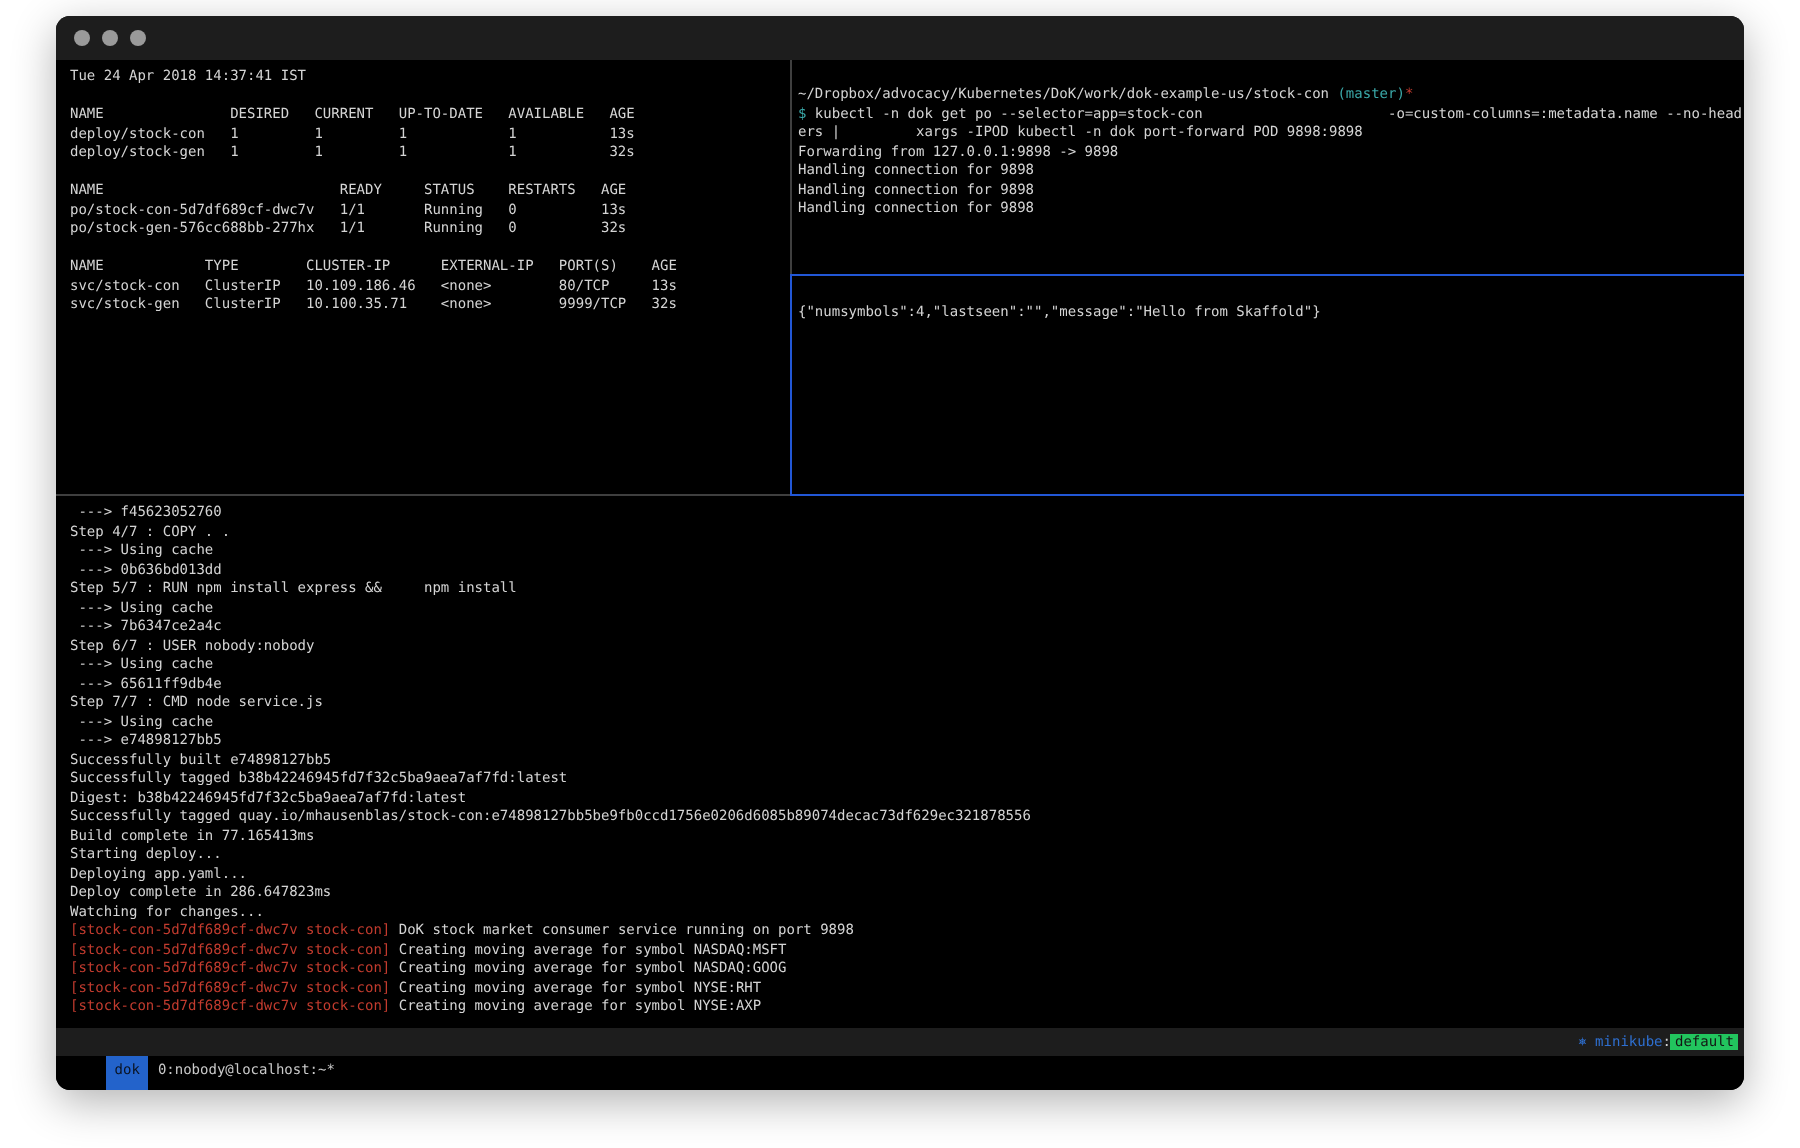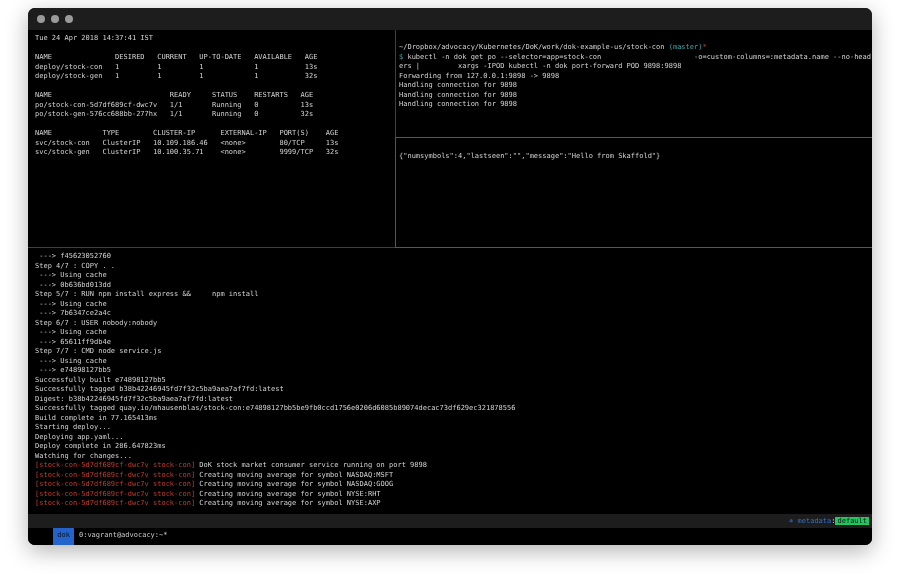--- a/index.html
+++ b/index.html
@@ -77,18 +77,18 @@
 
     <pre class="pane" style="left:7px; top:222px; width:837px;"><div class="tline"><span> ---&gt; f45623052760</span></div><div class="tline"><span>Step 4/7 : COPY . .</span></div><div class="tline"><span> ---&gt; Using cache</span></div><div class="tline"><span> ---&gt; 0b636bd013dd</span></div><div class="tline"><span>Step 5/7 : RUN npm install express &amp;&amp;     npm install</span></div><div class="tline"><span> ---&gt; Using cache</span></div><div class="tline"><span> ---&gt; 7b6347ce2a4c</span></div><div class="tline"><span>Step 6/7 : USER nobody:nobody</span></div><div class="tline"><span> ---&gt; Using cache</span></div><div class="tline"><span> ---&gt; 65611ff9db4e</span></div><div class="tline"><span>Step 7/7 : CMD node service.js</span></div><div class="tline"><span> ---&gt; Using cache</span></div><div class="tline"><span> ---&gt; e74898127bb5</span></div><div class="tline"><span>Successfully built e74898127bb5</span></div><div class="tline"><span>Successfully tagged b38b42246945fd7f32c5ba9aea7af7fd:latest</span></div><div class="tline"><span>Digest: b38b42246945fd7f32c5ba9aea7af7fd:latest</span></div><div class="tline"><span>Successfully tagged quay.io/mhausenblas/stock-con:e74898127bb5be9fb0ccd1756e0206d6085b89074decac73df629ec321878556</span></div><div class="tline"><span>Build complete in 77.165413ms</span></div><div class="tline"><span>Starting deploy...</span></div><div class="tline"><span>Deploying app.yaml...</span></div><div class="tline"><span>Deploy complete in 286.647823ms</span></div><div class="tline"><span>Watching for changes...</span></div><div class="tline"><span class="c-red">[stock-con-5d7df689cf-dwc7v stock-con]</span><span> DoK stock market consumer service running on port 9898</span></div><div class="tline"><span class="c-red">[stock-con-5d7df689cf-dwc7v stock-con]</span><span> Creating moving average for symbol NASDAQ:MSFT</span></div><div class="tline"><span class="c-red">[stock-con-5d7df689cf-dwc7v stock-con]</span><span> Creating moving average for symbol NASDAQ:GOOG</span></div><div class="tline"><span class="c-red">[stock-con-5d7df689cf-dwc7v stock-con]</span><span> Creating moving average for symbol NYSE:RHT</span></div><div class="tline"><span class="c-red">[stock-con-5d7df689cf-dwc7v stock-con]</span><span> Creating moving average for symbol NYSE:AXP</span></div></pre>
 
     <div class="border" style="left:367px; top:0; width:1px; height:107px;"></div>
     <div class="border active" style="left:367px; top:107px; width:1px; height:111px;"></div>
     <div class="border active" style="left:367px; top:107px; width:477px; height:1px;"></div>
     <div class="border" style="left:0; top:217px; width:368px; height:1px;"></div>
     <div class="border active" style="left:367px; top:217px; width:477px; height:1px;"></div>
 
     <div class="statusbar">
-      <span class="session-badge">dok</span><span class="window-label">0:vagrant@advocacy:~*</span>
-      <span class="status-right"><span class="kube-icon">⎈ </span><span class="kube-context">metadata</span><span class="kube-sep">:</span><span class="kube-namespace">default</span></span>
+      <span class="session-badge">dok</span><span class="window-label">0:nobody@localhost:~*</span>
+      <span class="status-right"><span class="kube-icon">⎈ </span><span class="kube-context">minikube</span><span class="kube-sep">:</span><span class="kube-namespace">default</span></span>
     </div>
 
   </div>
 </div>
 
 </body></html>

